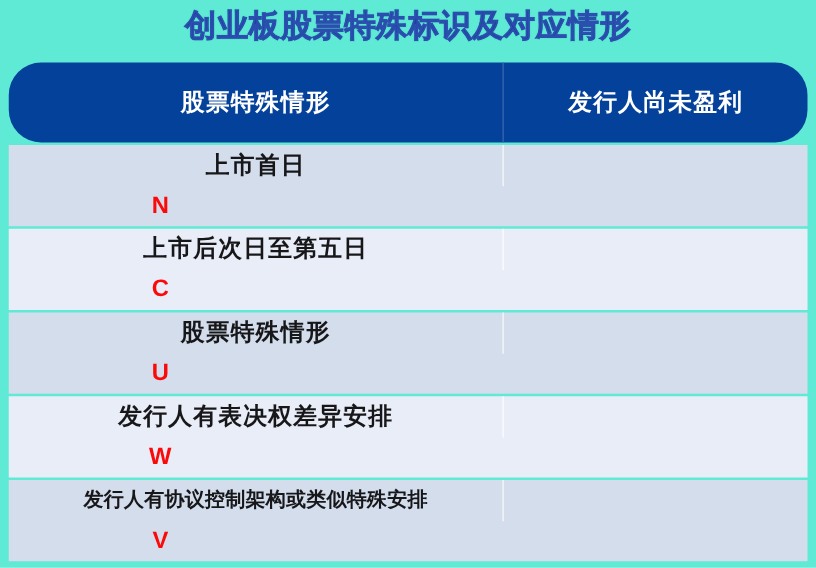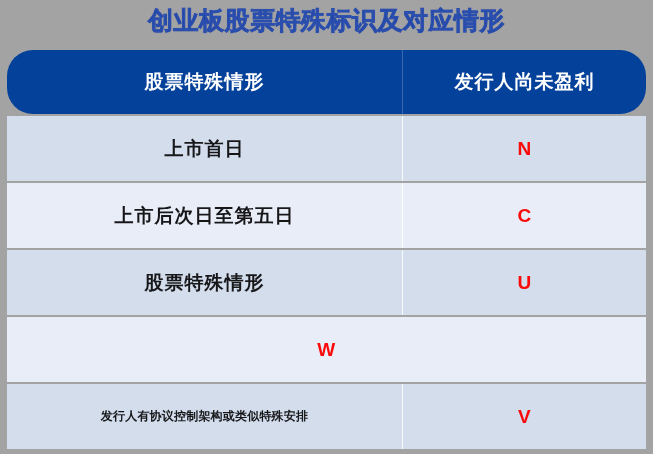--- a/index.html
+++ b/index.html
@@ -11,21 +11,21 @@
     height: 454px;
     background: #ffffff;
     font-family: "Liberation Sans", "DejaVu Sans", sans-serif;
     overflow: hidden;
   }
 
   #page {
     position: relative;
     width: 653px;
     height: 454px;
-    background: #a3a3a3;
+    background: #5eead4;
   }
 
   
   .title {
     position: absolute;
     left: 0;
     top: 4px;
     width: 653px;
     text-align: center;
     font-size: 25px;
@@ -79,40 +79,41 @@
     height: 64px;
   }
   .header-row .col-left {
     border-right: 1px solid #3a68b0;
   }
 
   
   .body-row {
     height: 65px;
     margin-bottom: 2px;
+    flex-direction: column;
   }
   .body-row .cell {
     height: 65px;
   }
   .row-dark  { background: #d3ddec; }
   .row-light { background: #e9edf7; justify-content: center; }
 
   .body-row .col-left {
     border-right: 1px solid rgba(255,255,255,0.85);
   }
 
   .cond-text {
     font-size: 19px;
     font-weight: bold;
     color: #17171a;
     letter-spacing: 1px;
     white-space: nowrap;
   }
   .cond-text.compact {
-    font-size: 12px;
+    font-size: 16px;
     letter-spacing: 0.2px;
     text-align: center;
   }
 
   .mark-text {
     font-size: 19px;
     font-weight: bold;
     color: #fb0a0a;
     letter-spacing: 0.5px;
   }
@@ -152,20 +153,23 @@
     <div class="table-row body-row row-dark">
       <div class="cell col-left">
         <span class="cond-text">股票特殊情形</span>
       </div>
       <div class="cell col-right">
         <span class="mark-text">U</span>
       </div>
     </div>
 
     <div class="table-row body-row row-light">
+      <div class="cell col-left">
+        <span class="cond-text">发行人有表决权差异安排</span>
+      </div>
       <div class="cell col-right">
         <span class="mark-text">W</span>
       </div>
     </div>
 
     <div class="table-row body-row row-dark">
       <div class="cell col-left">
         <span class="cond-text compact">发行人有协议控制架构或类似特殊安排</span>
       </div>
       <div class="cell col-right">

